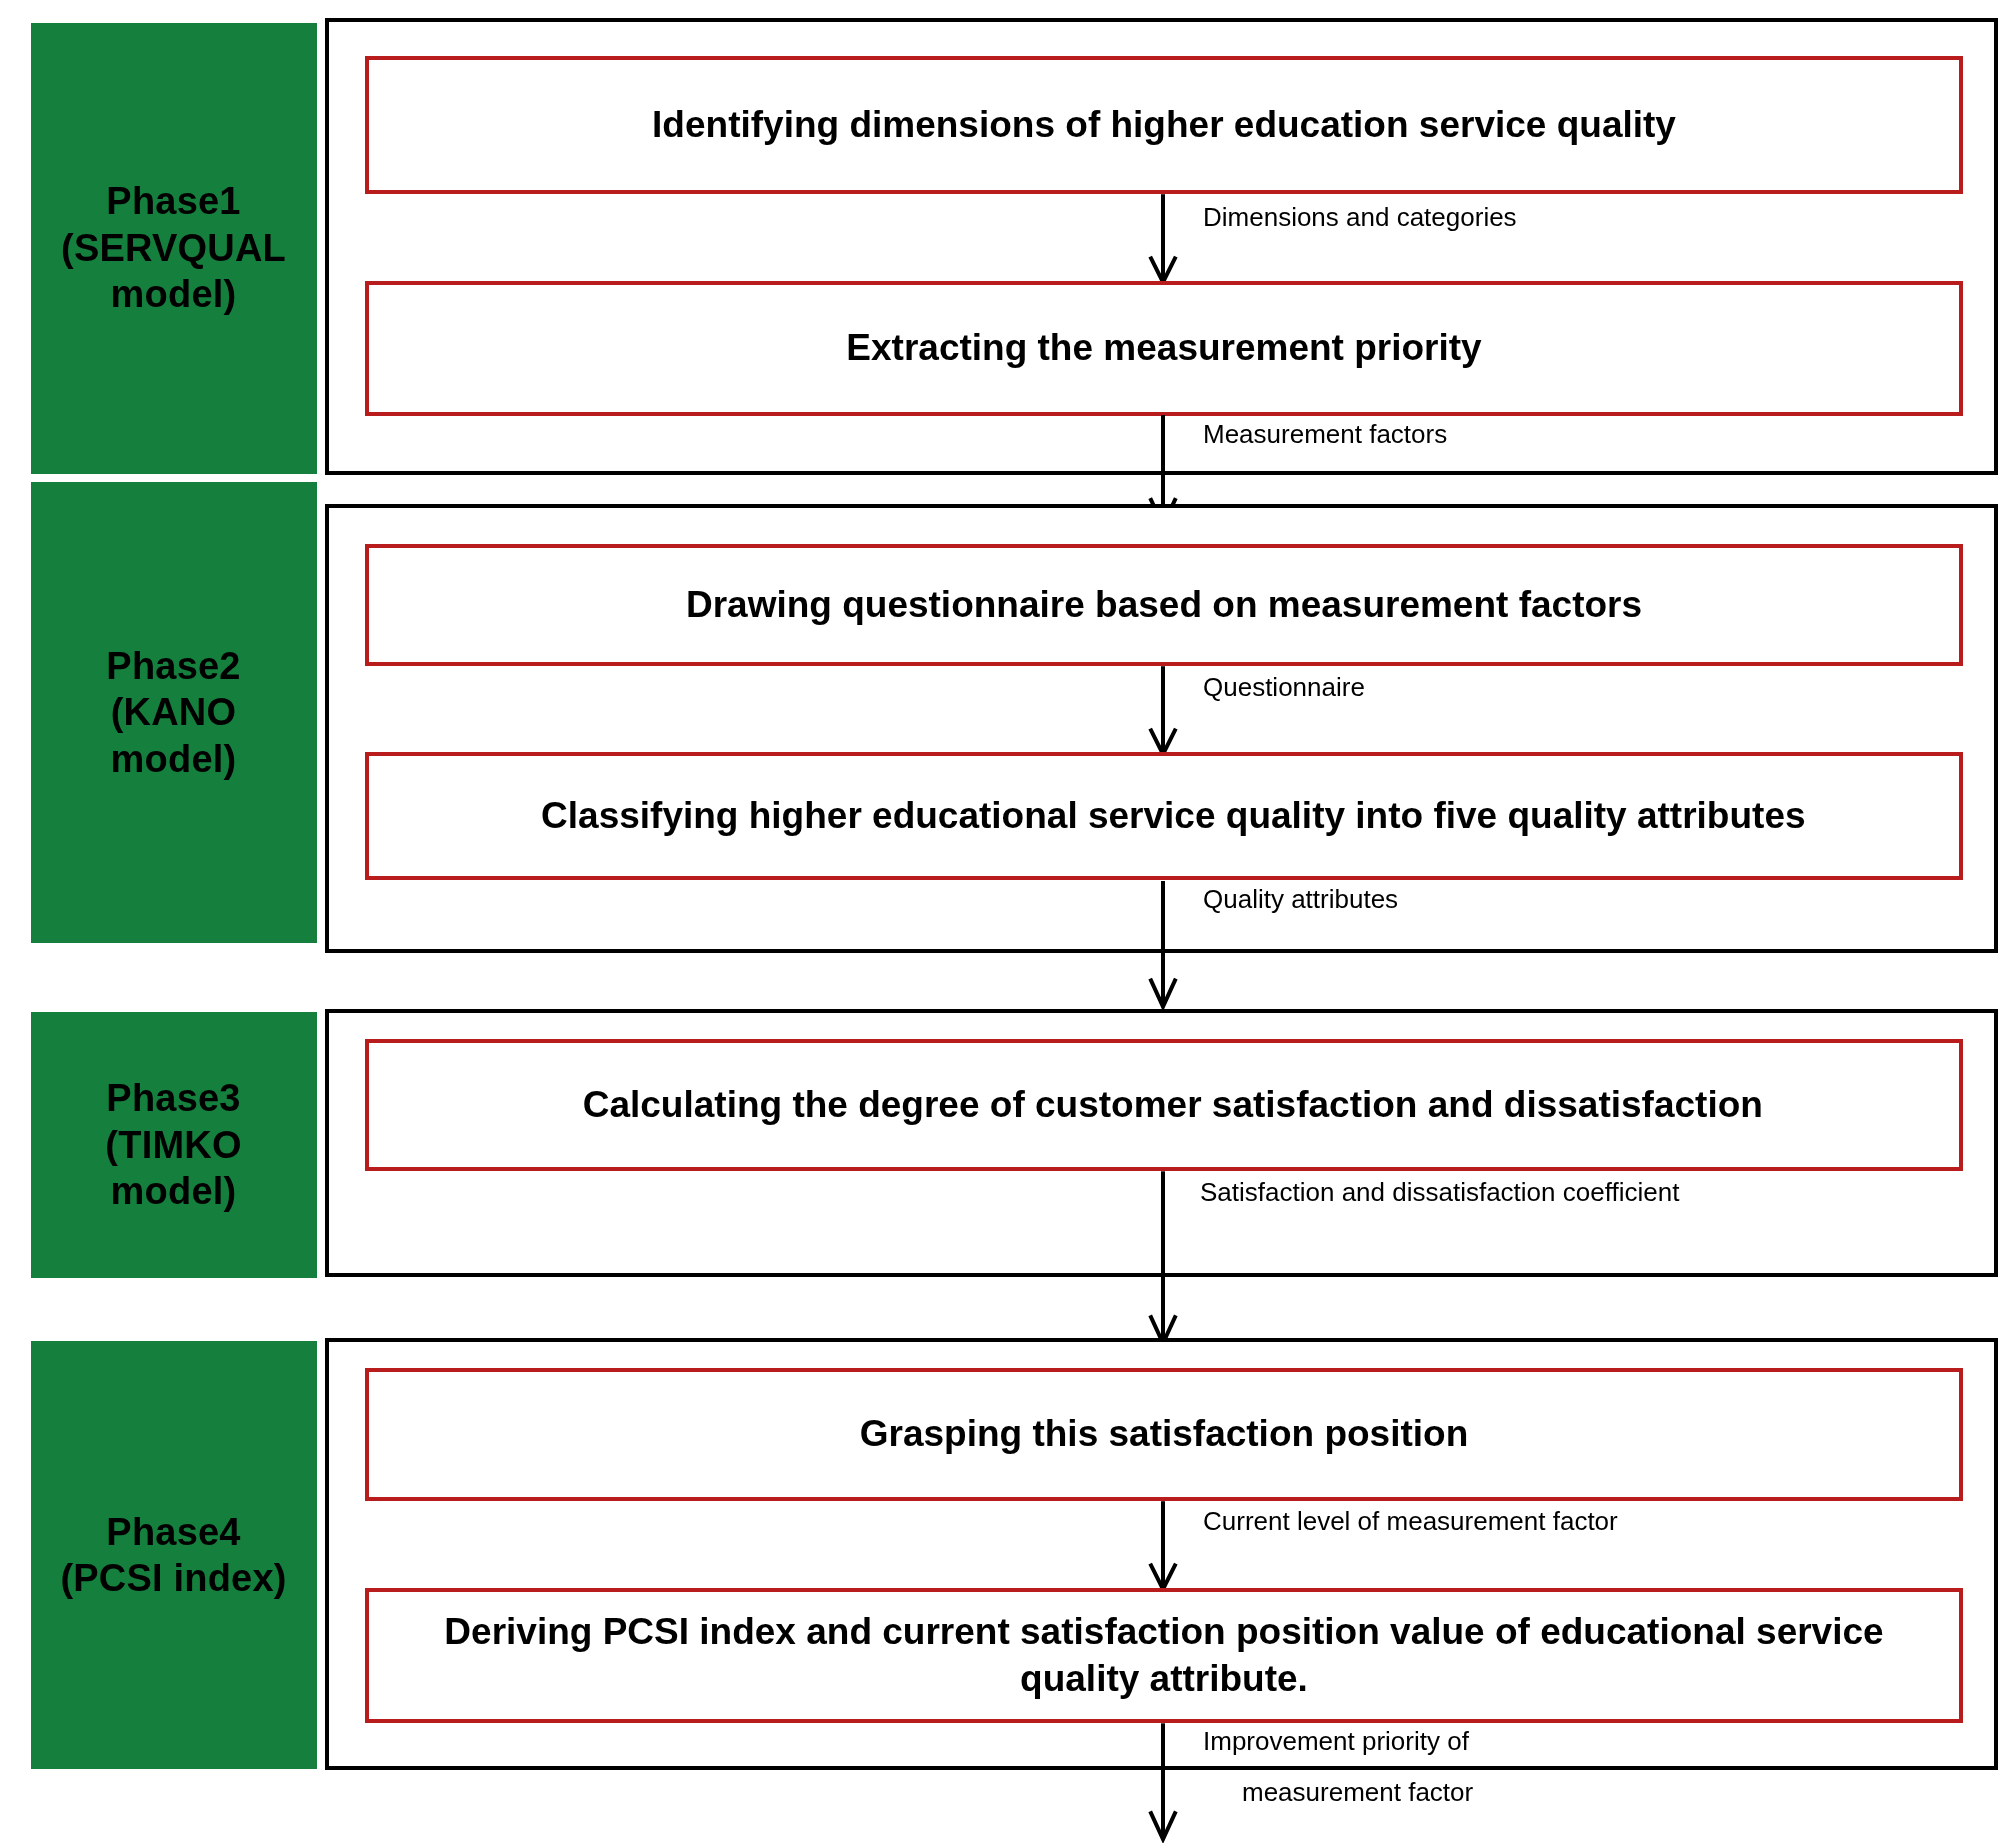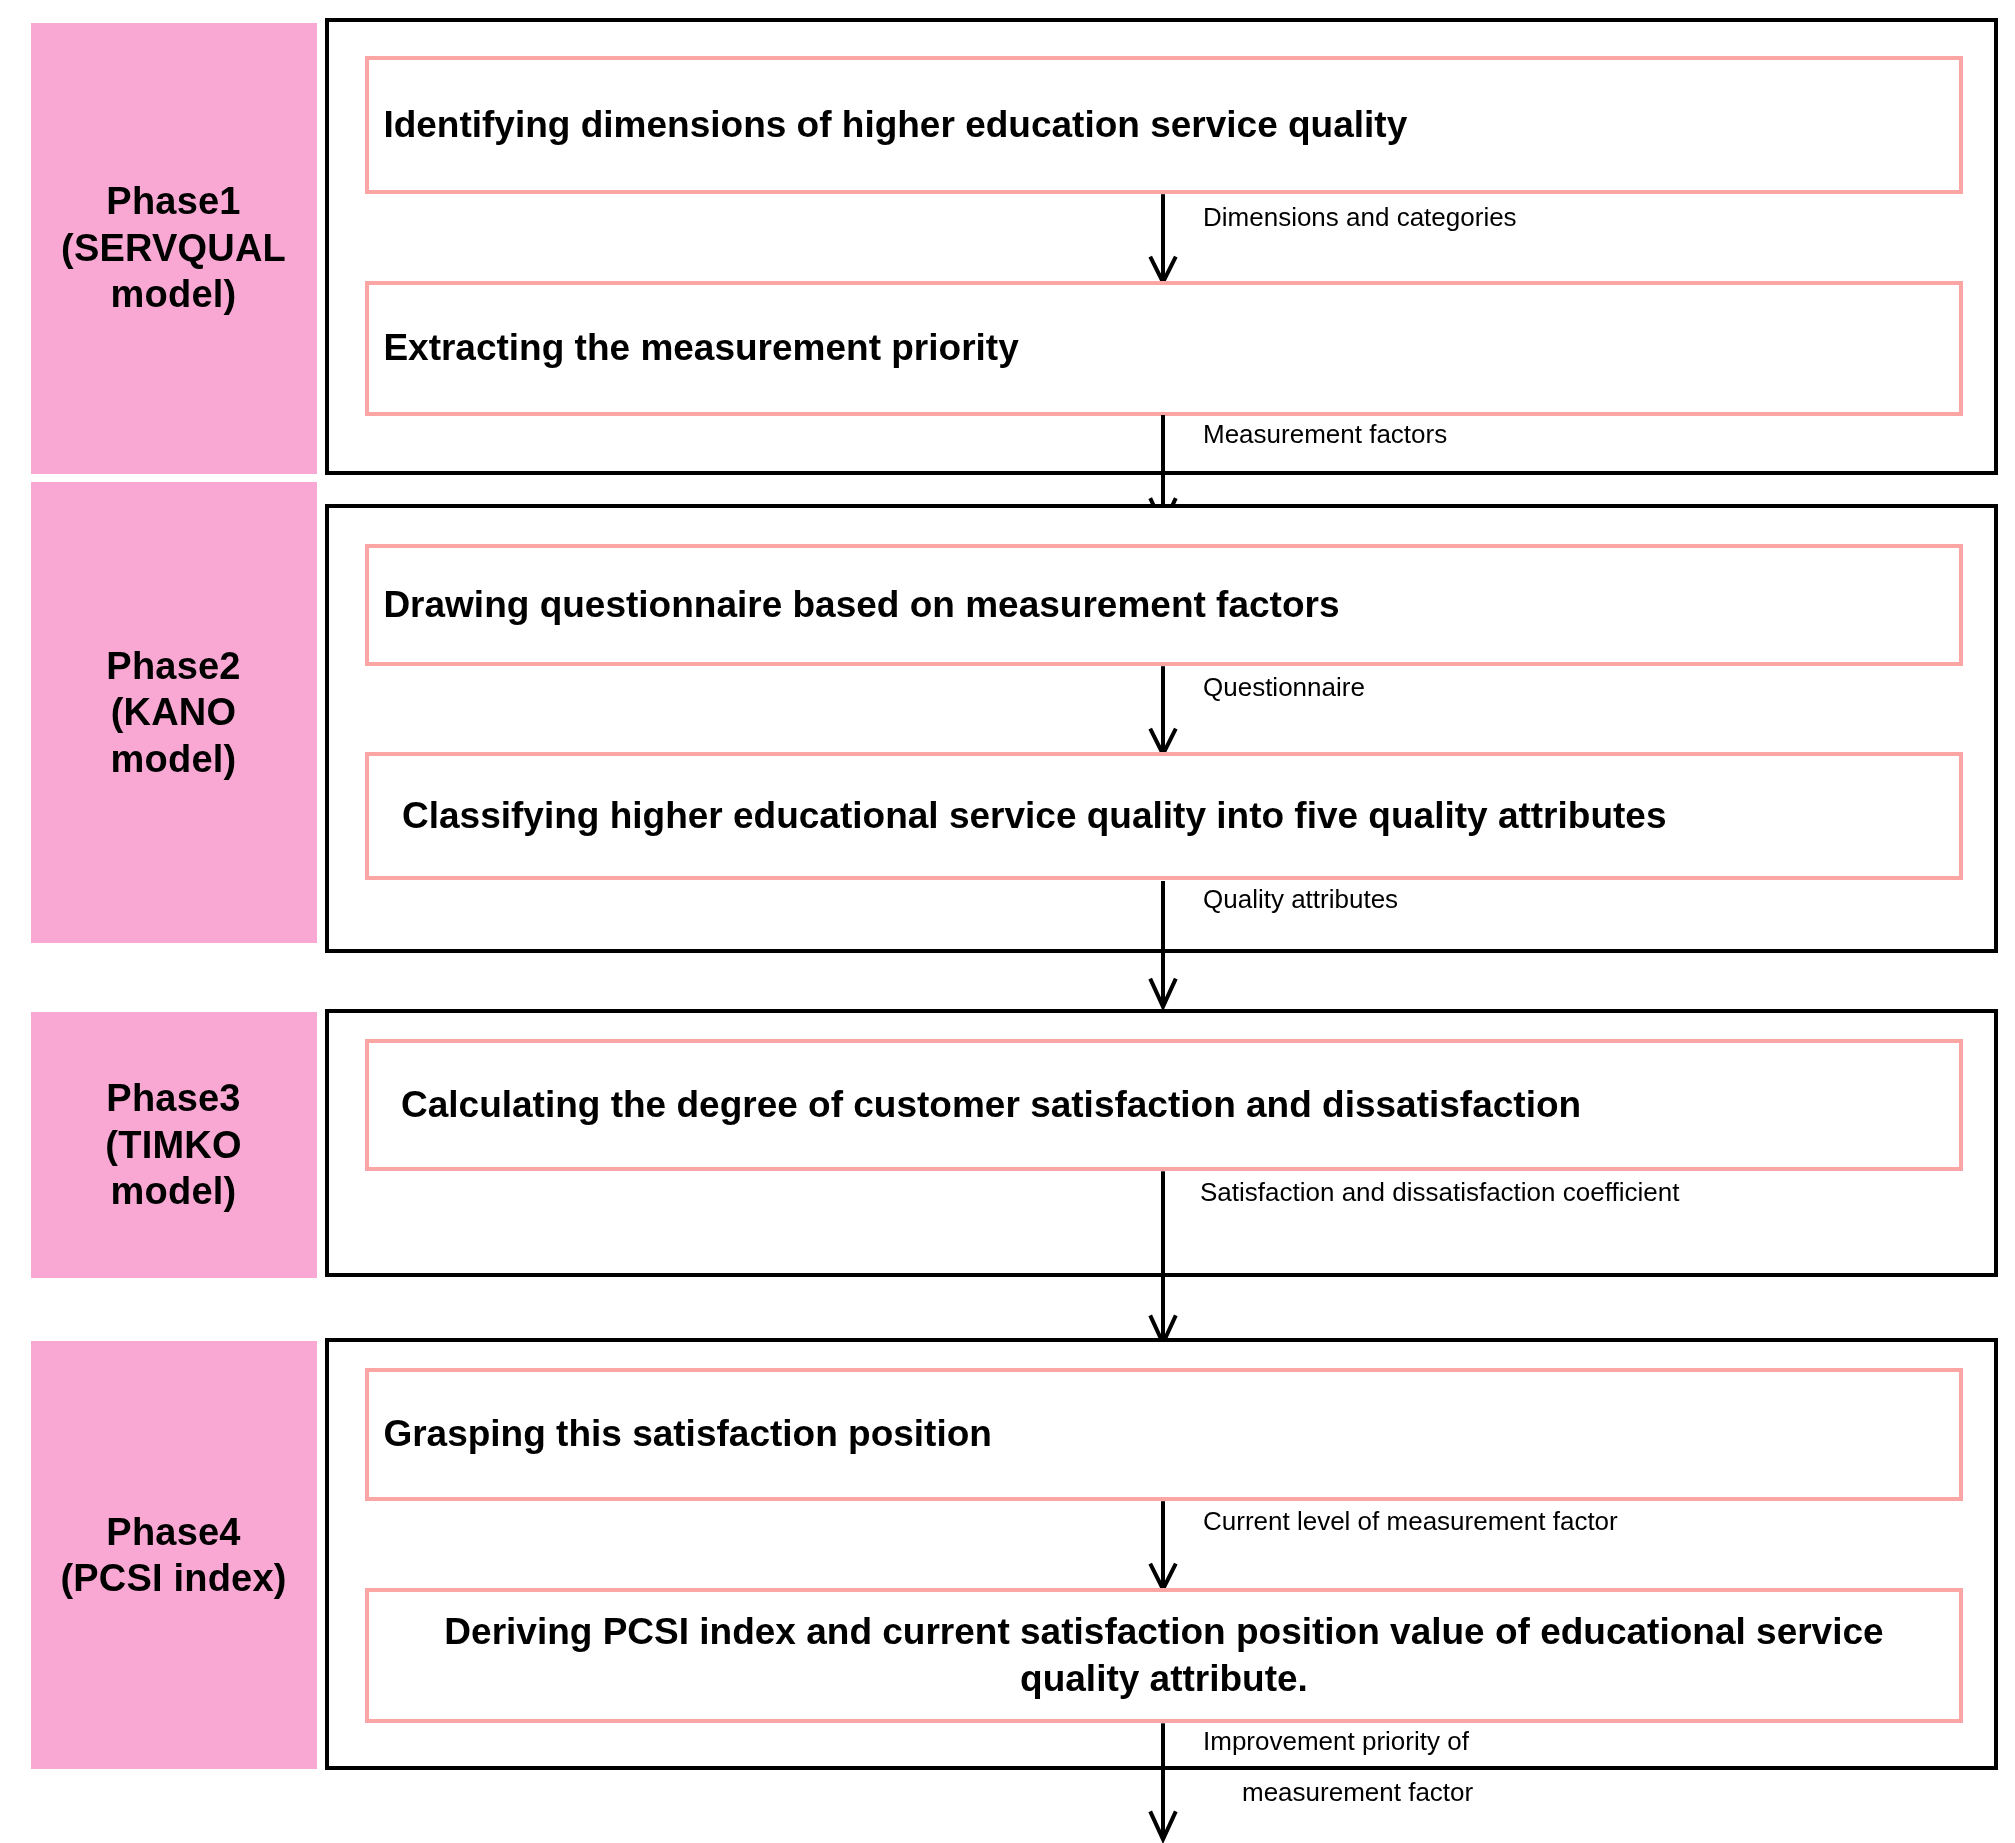--- a/index.html
+++ b/index.html
@@ -26,21 +26,21 @@
   
   .phase-row {
     position: absolute;
     left: 0;
   }
 
   .phase-label {
     position: absolute;
     left: 30.5px;
     box-sizing: border-box;
-    background: #f9a8d4;
+    background: #15803d;
     display: flex;
     align-items: center;
     justify-content: center;
     text-align: center;
     font-weight: bold;
     font-size: 38px;
     line-height: 1.22;
     color: #000000;
     letter-spacing: 0.2px;
   }
@@ -51,25 +51,25 @@
     width: 1673px;
     box-sizing: border-box;
     border: 4.8px solid #000000;
     background: #ffffff;
   }
 
   
   .step-box {
     position: absolute;
     box-sizing: border-box;
-    border: 4px solid #fca5a5;
+    border: 4px solid #b91c1c;
     background: #ffffff;
     display: flex;
     align-items: center;
-    justify-content: flex-start;
+    justify-content: center;
     text-align: center;
     font-weight: bold;
     font-size: 37px;
     line-height: 1.25;
     color: #000000;
     padding: 3.2px 14.4px;
   }
 
   
   .connector {

